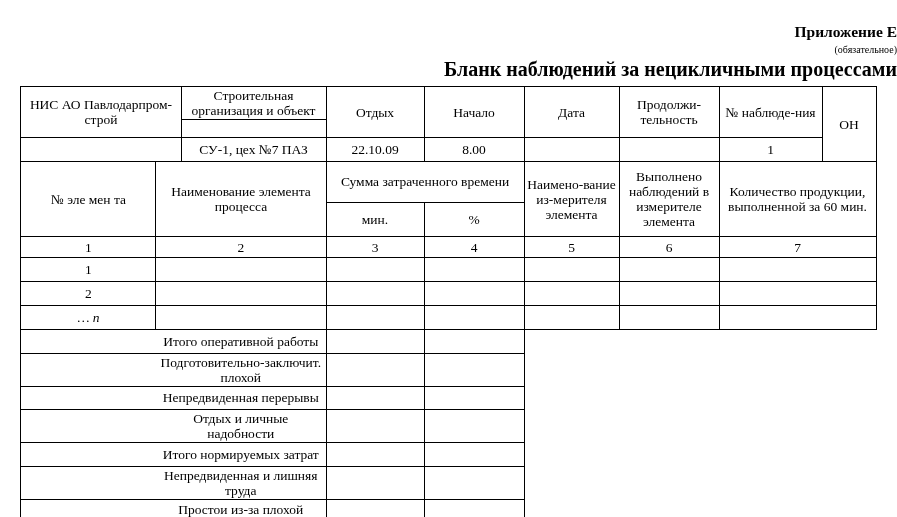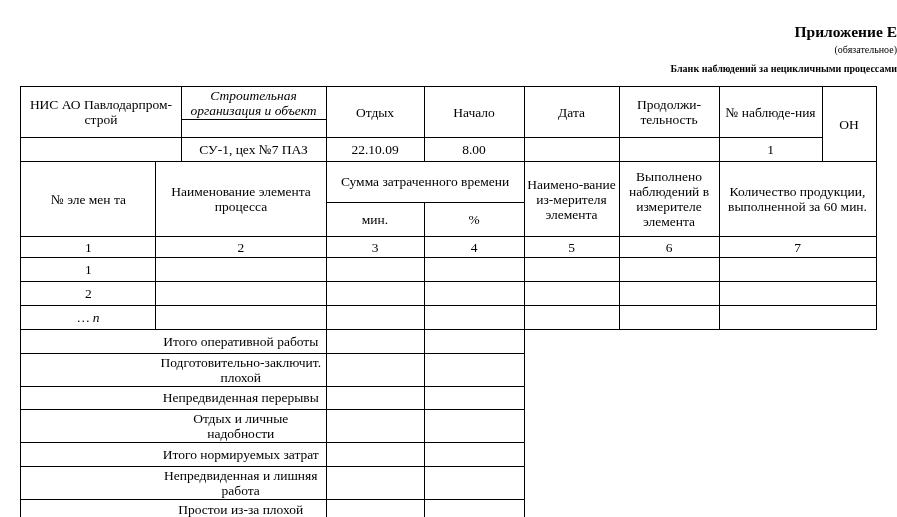--- a/index.html
+++ b/index.html
@@ -28,21 +28,21 @@
   .title-main {
     font-size: 15.5px;
     font-weight: bold;
     line-height: 19px;
   }
   .title-sub {
     font-size: 10px;
     line-height: 18px;
   }
   .title-form {
-    font-size: 10px;
+    font-size: 20px;
     font-weight: bold;
     line-height: 20px;
   }
   table.form {
     border-collapse: collapse;
     margin: 7px auto 0 auto;
     width: 855px;
     table-layout: fixed;
   }
   table.form td {
@@ -57,21 +57,21 @@
     font-size: 13.5px;
     line-height: 15.5px;
   }
   td.left {
     text-align: left;
     padding-left: 6px;
   }
   td.small {
     font-size: 13px;
   }
-  td.noborder-bottom { border-bottom: none; font-style: italic; }
+  td.noborder-bottom { border-bottom: none; }
   td.noborder-top { border-top: none; }
   .r-num td { height: 18px; }
   .r-data td { height: 21px; }
   .r-list td { height: 20.5px; }
   .italic { font-style: italic; }
 </style>
 </head>
 <body>
 
 <div class="page">
@@ -197,21 +197,21 @@
       <td></td>
     </tr>
     <tr class="r-list">
       <td style="border-right:none"></td>
       <td class="left small" colspan="2" style="border-left:none">Итого нормируемых затрат</td>
       <td></td>
       <td></td>
     </tr>
     <tr class="r-list">
       <td style="border-right:none"></td>
-      <td class="left small" colspan="2" style="border-left:none">Непредвиденная и лишняя работа</td>
+      <td class="left small" colspan="2" style="border-left:none">Непредвиденная и лишняя труда</td>
       <td></td>
       <td></td>
     </tr>
     <tr>
       <td style="border-right:none"></td>
       <td class="left small" colspan="2" style="border-left:none;height:40px;line-height:18px">Простои из-за плохой организации труда и по случайным причинам</td>
       <td></td>
       <td></td>
     </tr>
 

